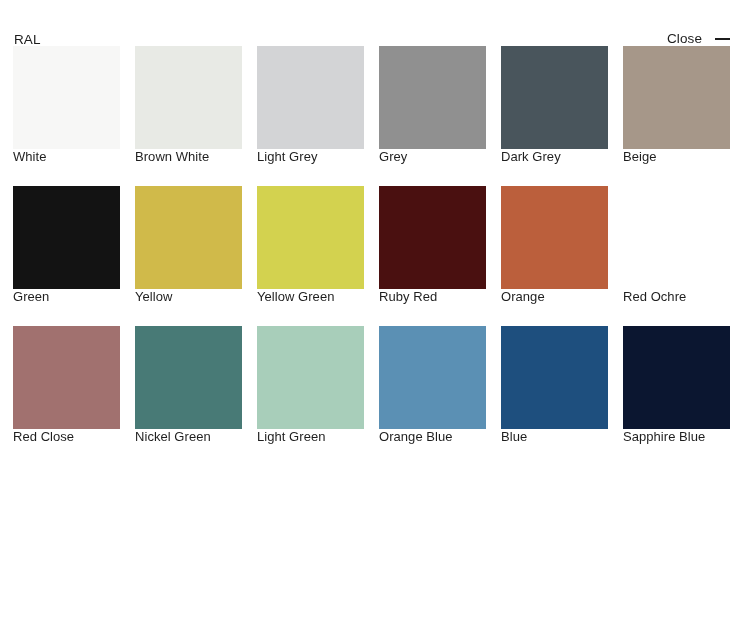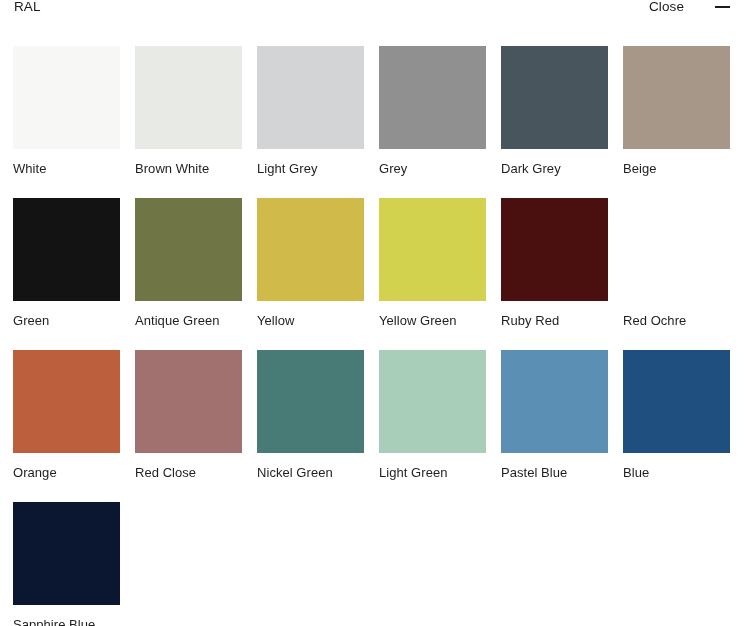--- a/index.html
+++ b/index.html
@@ -25,34 +25,34 @@
   
   .header {
     position: absolute;
     left: 0;
     top: 0;
     width: 752px;
     height: 46px;
     box-sizing: border-box;
     padding: 0 22px 0 14px;
     display: flex;
-    align-items: flex-start;
+    align-items: flex-end;
     justify-content: space-between;
   }
   .header-title {
     font-size: 13.5px;
     line-height: 1;
     color: #1c1c1c;
     letter-spacing: 0.1px;
     white-space: nowrap;
   }
   .header-actions {
     display: flex;
     align-items: center;
-    gap: 30px;
+    gap: 12px;
   }
   .close-label {
     font-size: 13.5px;
     line-height: 1;
     color: #1c1c1c;
     letter-spacing: 0.1px;
     white-space: nowrap;
     cursor: pointer;
   }
   .collapse-icon {
@@ -86,21 +86,20 @@
     margin-bottom: 22px;
     cursor: pointer;
   }
   .chip {
     width: 107px;
     height: 103px;
     display: block;
   }
   .chip-label {
     display: block;
-    margin-top: 12px;
     font-size: 13px;
     line-height: 15px;
     color: #1f1f1f;
     letter-spacing: 0.05px;
     white-space: nowrap;
   }
 </style>
 </head>
 <body>
 
@@ -139,58 +138,54 @@
       </div>
       <div class="cell">
         <span class="chip" style="background: rgb(166, 151, 137);"></span>
         <span class="chip-label">Beige</span>
       </div>
       <div class="cell">
         <span class="chip" style="background: rgb(19, 19, 19);"></span>
         <span class="chip-label">Green</span>
       </div>
       <div class="cell">
-        <span class="chip" style="background: rgb(111, 117, 68);"></span>
-        <span class="chip-label">Antique Green</span>
-      </div>
-      <div class="cell">
         <span class="chip" style="background: rgb(208, 186, 74);"></span>
         <span class="chip-label">Yellow</span>
       </div>
       <div class="cell">
         <span class="chip" style="background: rgb(211, 210, 79);"></span>
         <span class="chip-label">Yellow Green</span>
       </div>
       <div class="cell">
         <span class="chip" style="background: rgb(74, 16, 16);"></span>
         <span class="chip-label">Ruby Red</span>
       </div>
       <div class="cell">
+        <span class="chip" style="background: rgb(187, 95, 60);"></span>
+        <span class="chip-label">Orange</span>
+      </div>
+      <div class="cell">
         <span class="chip"></span>
         <span class="chip-label">Red Ochre</span>
-      </div>
-      <div class="cell">
-        <span class="chip" style="background: rgb(187, 95, 60);"></span>
-        <span class="chip-label">Orange</span>
       </div>
       <div class="cell">
         <span class="chip" style="background: rgb(161, 113, 111);"></span>
         <span class="chip-label">Red Close</span>
       </div>
       <div class="cell">
         <span class="chip" style="background: rgb(72, 122, 118);"></span>
         <span class="chip-label">Nickel Green</span>
       </div>
       <div class="cell">
         <span class="chip" style="background: rgb(168, 206, 186);"></span>
         <span class="chip-label">Light Green</span>
       </div>
       <div class="cell">
         <span class="chip" style="background: rgb(91, 144, 180);"></span>
-        <span class="chip-label">Pastel Blue</span>
+        <span class="chip-label">Orange Blue</span>
       </div>
       <div class="cell">
         <span class="chip" style="background: rgb(30, 79, 126);"></span>
         <span class="chip-label">Blue</span>
       </div>
       <div class="cell">
         <span class="chip" style="background: rgb(11, 22, 48);"></span>
         <span class="chip-label">Sapphire Blue</span>
       </div>
     </div>

